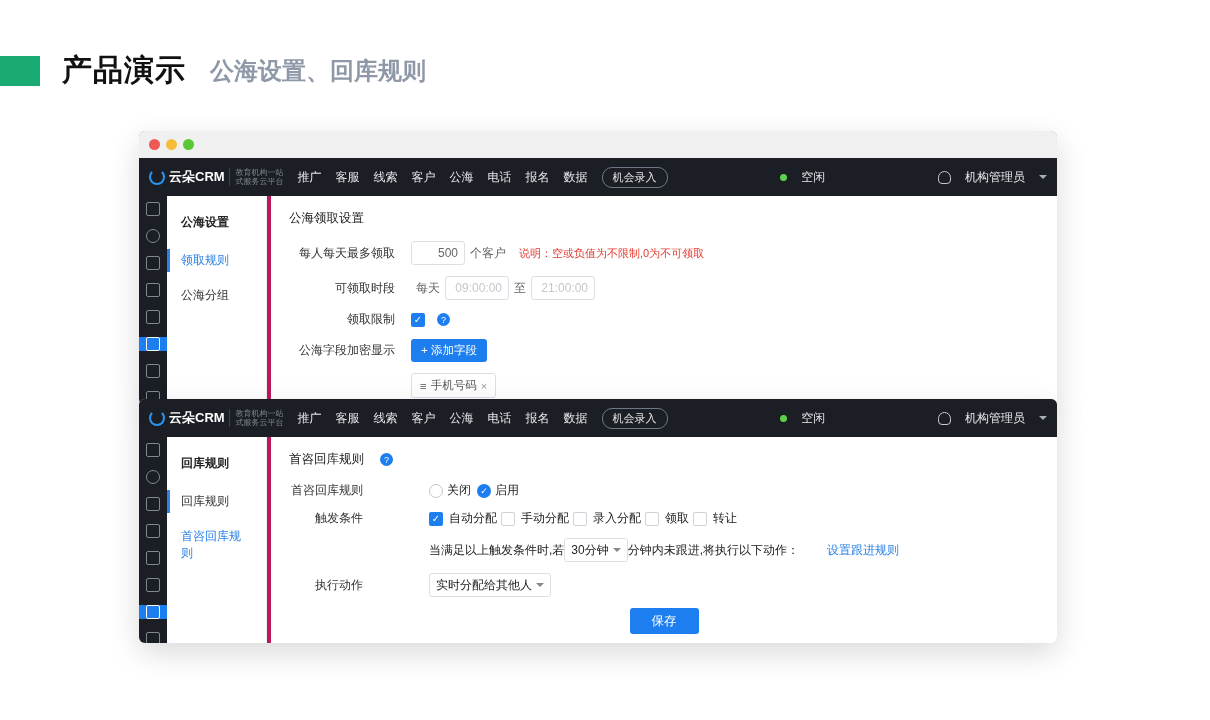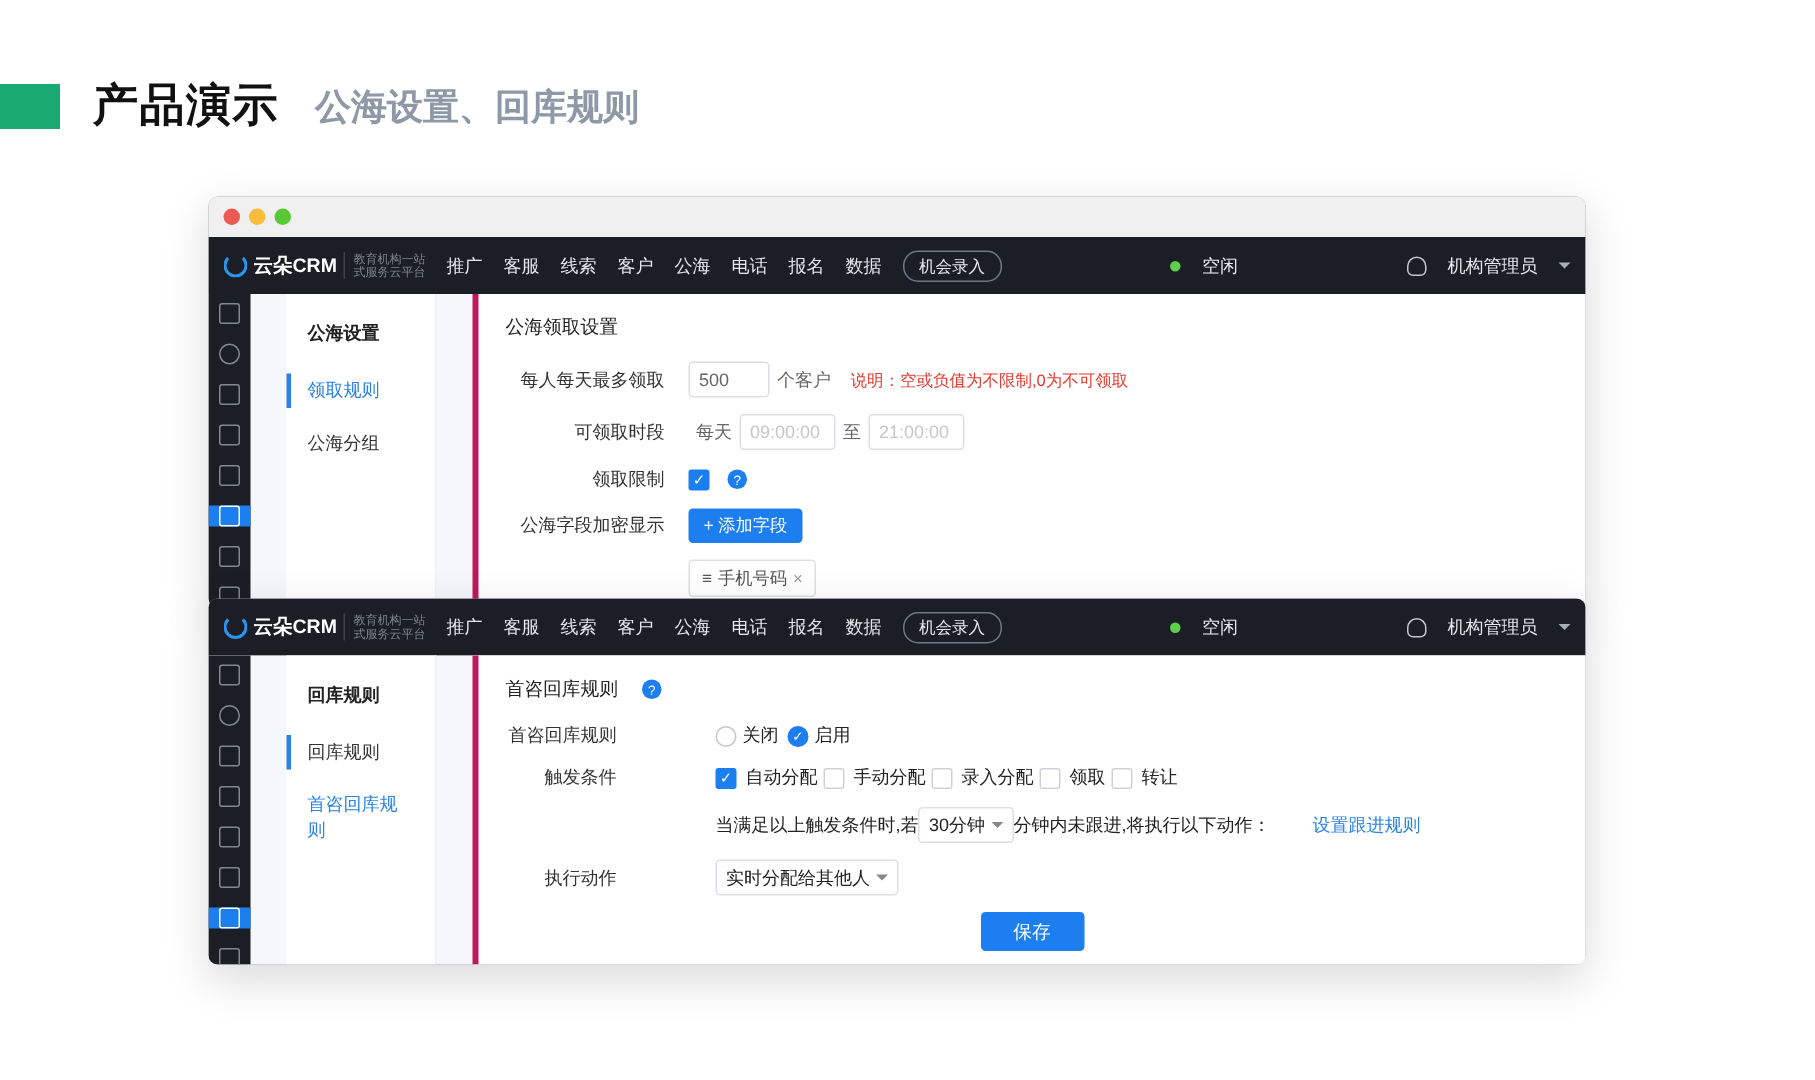--- a/index.html
+++ b/index.html
@@ -35,42 +35,42 @@
   .brand-logo { width:16px;height:16px;border:2px solid #2a95f0;border-top-color:transparent;border-radius:50%; }
   .brand-text { font-weight:700; font-size:13px; color:#fff;}
   .brand-sub { font-size:8px; color:#7f848c; line-height:9px; border-left:1px solid #3b404a; padding-left:6px;}
   .nav-item { cursor:pointer; }
   .nav-btn { border:1px solid #6e7887; padding:2px 10px; border-radius:10px; font-size:11px;text-align:center; }
   .status-dot { width:7px;height:7px;border-radius:50%;background:#5ed04c; }
   .spacer { flex:1; }
   .bell-icon { width:13px;height:13px;border:1.3px solid #c5c9ce;border-radius:50% 50% 4px 4px; position:relative;}
   .caret { width:0;height:0;border-left:4px solid transparent;border-right:4px solid transparent;border-top:4px solid #a8aeb6;}
 
-  .app-body { display:flex; height:100%; background:#f5f7fa;gap:24px;}
+  .app-body { display:flex; height:100%; background:#f5f7fa;}
   .app-body.h1 { height: calc(100% - 38px - 27px); }
   .app-body.h2 { height: calc(100% - 38px); }
 
   .rail { width:28px; background:#1b1e24; display:flex; flex-direction:column; align-items:center; padding-top:6px; gap:13px;}
   .rail-icon { width:14px;height:14px; border:1.3px solid #7f8893; border-radius:2px;}
   .rail-icon.circle { border-radius:50%; }
   .rail-cell { width:28px;height:26px; display:flex;align-items:center;justify-content:center;}
   .rail-cell.active { background:#1d7ef0; }
   .rail-cell.active .rail-icon { border-color:#fff; }
 
   .side-menu { width:100px; background:#fff; font-size:12px; padding:14px 0; border-right:1px solid #eef0f3;}
   .side-title { font-weight:700; color:#222; padding:4px 14px 12px; }
   .side-item { padding:9px 14px; color:#333; cursor:pointer; position:relative;}
   .side-item.active { color:#2a82e4; }
   .side-item.bar::before { content:""; position:absolute;left:0;top:6px;bottom:6px;width:3px;background:#2a82e4;}
 
   .content { flex:1; background:#fff; font-size:12px; color:#222; padding:14px 18px; border-left:4px solid #be185d; overflow:hidden;}
   .section-title { font-size:12.5px; color:#222; margin-bottom:14px; font-weight:500; display:flex; align-items:center; gap:10px;}
   .row { display:flex; align-items:center; margin:11px 0; font-size:12px;}
   .row-lbl { width:122px; text-align:right; padding-right:16px; color:#333; }
-  .inp { border:1px solid #dcdfe5; border-radius:3px; height:24px; padding:0 6px; font-size:12px; color:#666; background:#fff; text-align:left;}
+  .inp { border:1px solid #dcdfe5; border-radius:3px; height:24px; padding:0 6px; font-size:12px; color:#666; background:#fff; text-align:right;}
   .inp.sm { width:54px; } .inp.tm { width:64px; color:#c4c7cc;}
   .note { color:#e33b2f; font-size:11px; margin-left:8px;}
   .muted { color:#666; margin:0 5px;}
 
   .chk { width:14px;height:14px;border-radius:2px;display:inline-flex;align-items:center;justify-content:center;flex:0 0 14px;margin-right:6px;vertical-align:middle;}
   .chk.on { background:#1d7ef0;color:#fff;}
   .chk.off { border:1px solid #cfd3d9;}
   .chk.on::after{content:"✓";font-size:10px;color:#fff;}
   .help { width:13px;height:13px;border-radius:50%;background:#1d7ef0;color:#fff;font-size:9px;display:inline-flex;align-items:center;justify-content:center;margin-left:6px;}
 

